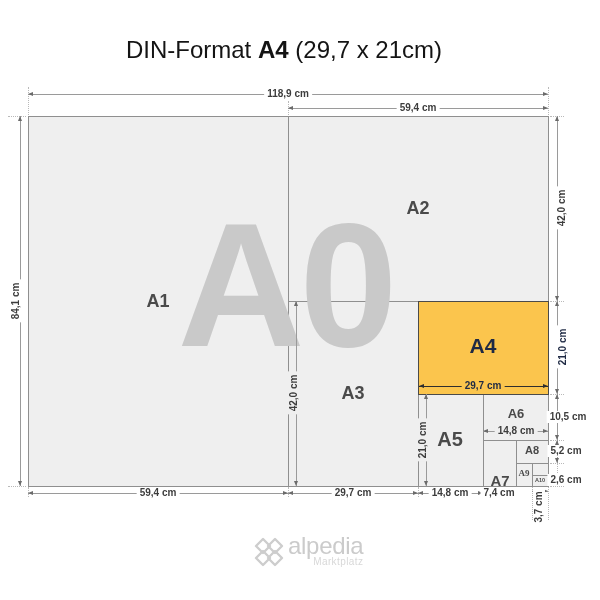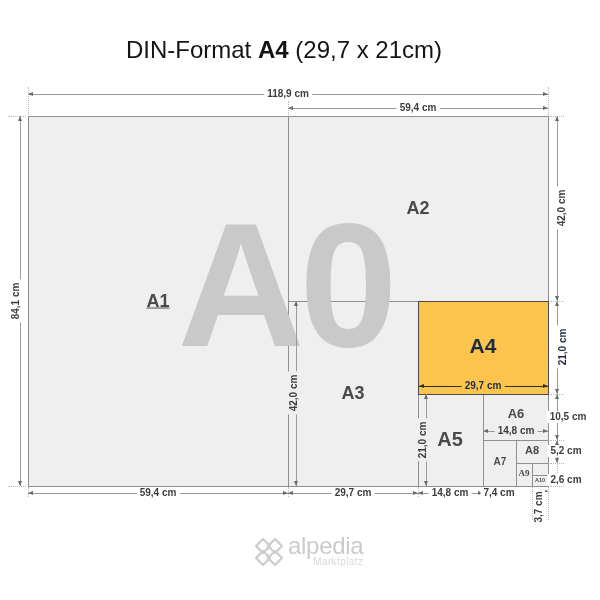--- a/index.html
+++ b/index.html
@@ -59,27 +59,27 @@
   <div class="line-v" style="left:418px;top:301px;height:185px;"></div>
   <div class="line-v" style="left:483px;top:394px;height:92px;"></div>
   <div class="line-h" style="left:483px;top:440px;width:65px;"></div>
   <div class="line-v" style="left:516px;top:440px;height:46px;"></div>
   <div class="line-h" style="left:516px;top:463px;width:32px;"></div>
   <div class="line-v" style="left:532px;top:463px;height:23px;"></div>
   <div class="line-h" style="left:532px;top:475px;width:16px;"></div>
 
   <div class="a4box"></div>
 
-  <div class="fl" style="left:158px;top:301px;font-size:18px;text-decoration:underline;">A1</div>
+  <div class="fl" style="left:158px;top:301px;font-size:18px;">A1</div>
   <div class="fl" style="left:418px;top:208px;font-size:18px;">A2</div>
   <div class="fl" style="left:353px;top:393px;font-size:18px;">A3</div>
   <div class="fl" style="left:483px;top:346px;font-size:21px;color:#1f2a44;">A4</div>
   <div class="fl" style="left:450px;top:439px;font-size:20px;">A5</div>
   <div class="fl" style="left:516px;top:413px;font-size:13px;">A6</div>
-  <div class="fl" style="left:500px;top:461px;font-size:10px;">A7</div>
+  <div class="fl" style="left:500px;top:480px;font-size:15px;">A7</div>
   <div class="fl" style="left:532px;top:450px;font-size:11px;">A8</div>
   <div class="fl" style="left:524px;top:473px;font-size:9px;font-family:Liberation Serif, serif;">A9</div>
   <div class="fl" style="left:540px;top:480px;font-size:5.5px;">A10</div>
 
   <div class="dim-h" style="left:28px;top:94px;width:520px;"></div>
   <div class="dl" style="left:288px;top:94px;">118,9 cm</div>
   <div class="dim-h" style="left:288px;top:108px;width:260px;"></div>
   <div class="dl" style="left:418px;top:108px;">59,4 cm</div>
 
   <div class="dim-v" style="left:20px;top:116px;height:370px;"></div>

